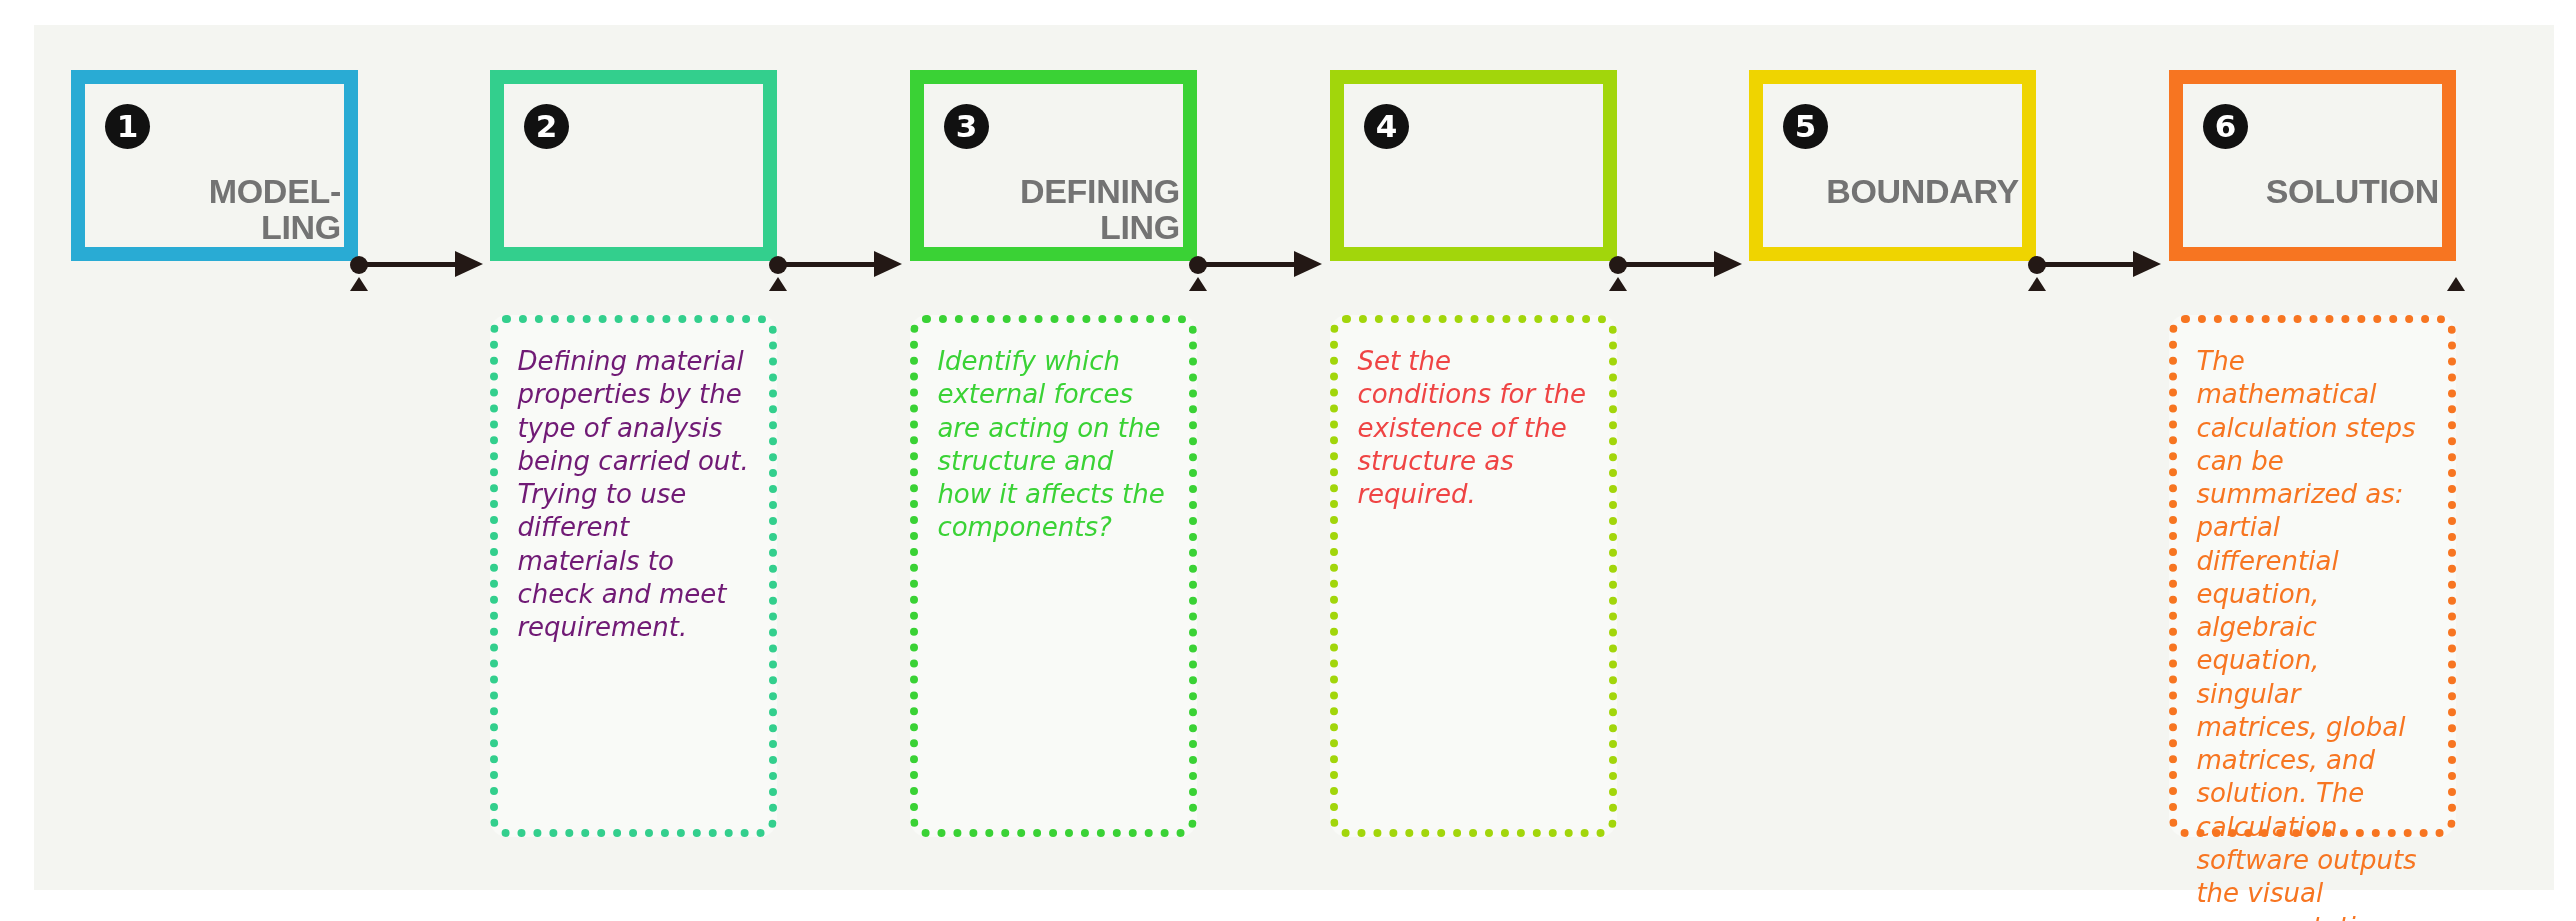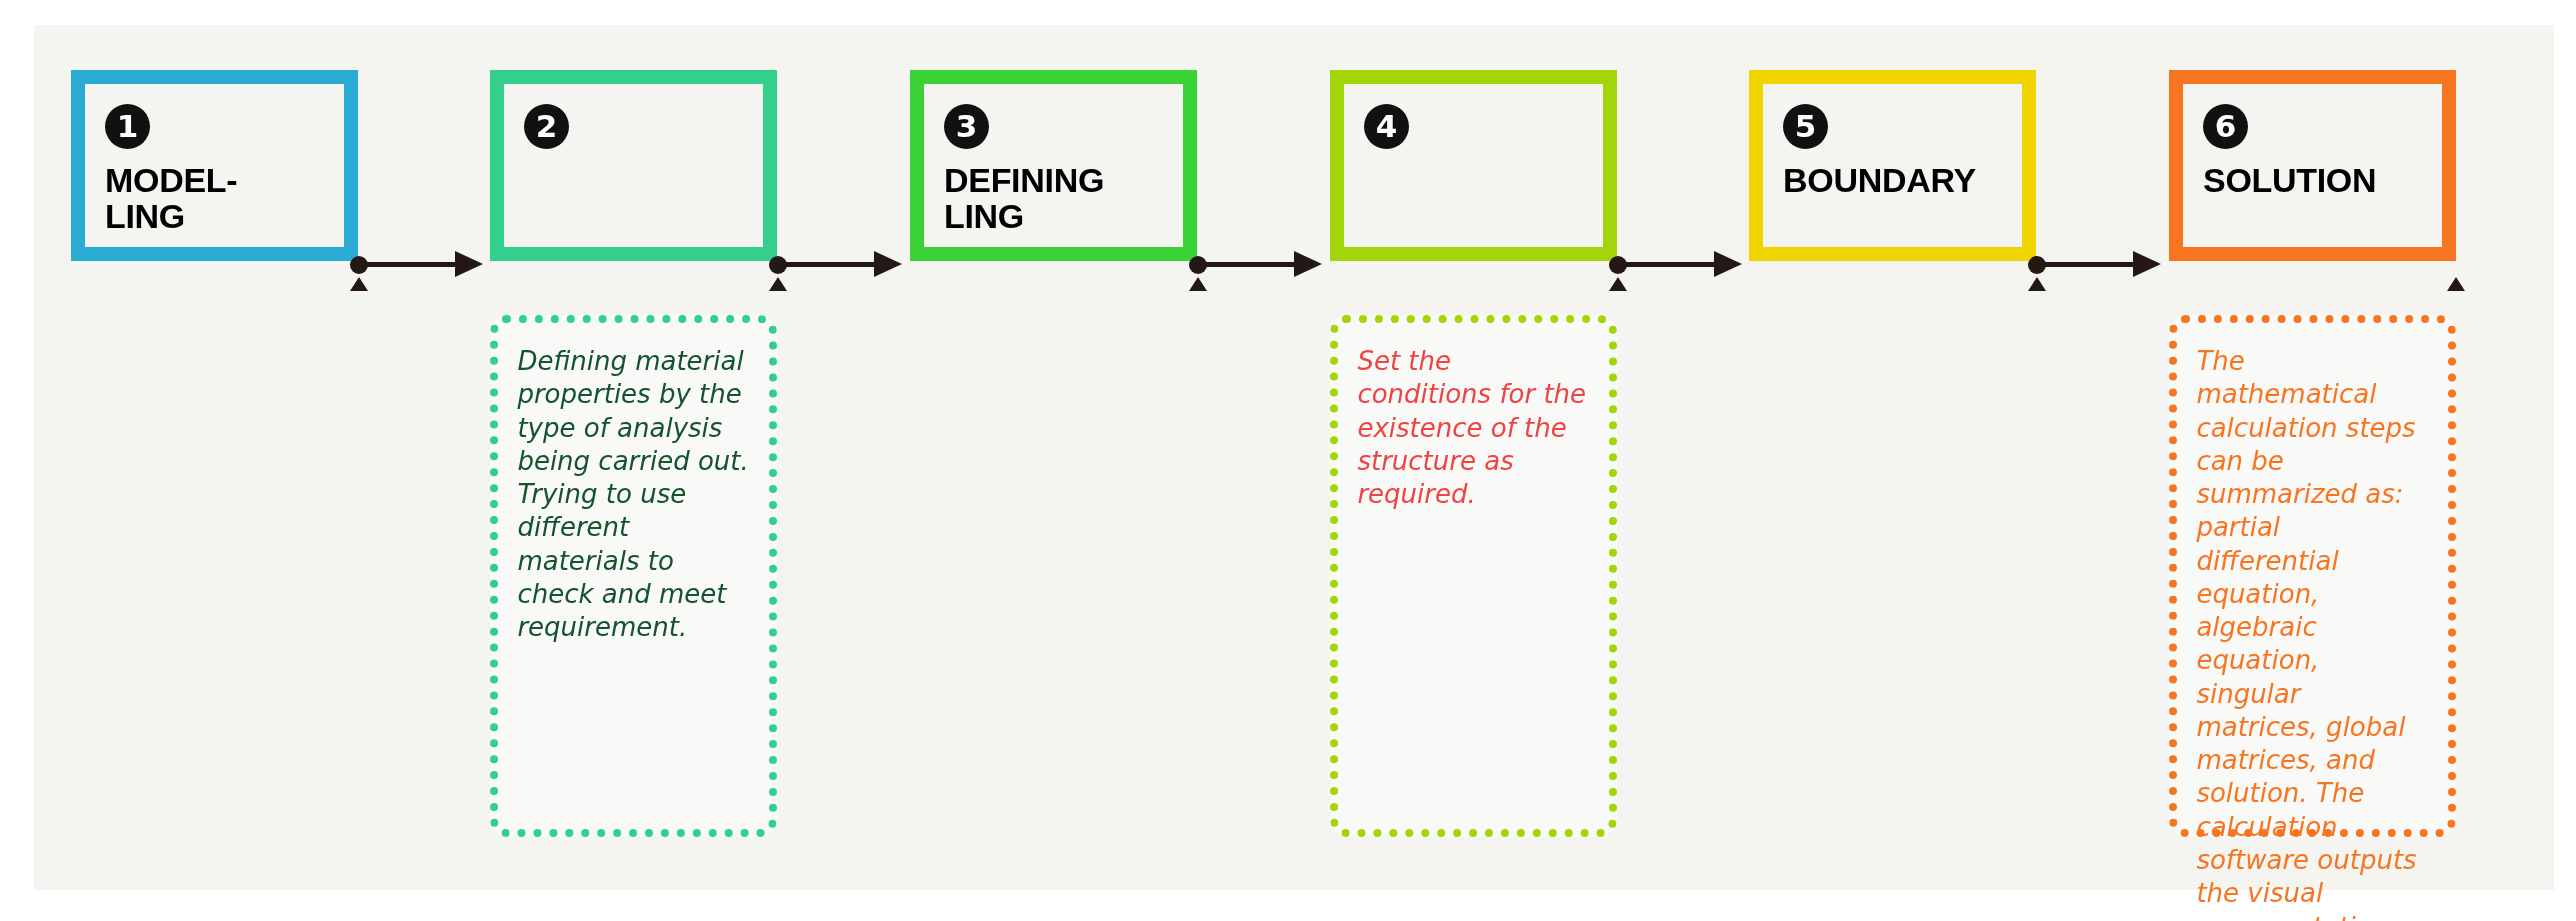--- a/index.html
+++ b/index.html
@@ -75,28 +75,29 @@
     background: #111111;
     color: #ffffff;
     font-size: 31px;
     font-weight: bold;
     line-height: 45px;
     text-align: center;
     font-family: "DejaVu Sans", sans-serif;
   }
 
   .title {
-    margin-top: 14px;
+    margin-top: 25px;
     font-family: "Liberation Sans", sans-serif;
     font-weight: bold;
     font-size: 34px;
     line-height: 1.05;
     letter-spacing: -0.3px;
-    color: #000000;
+    color: #737373;
     white-space: pre-line;
+    text-align: right;
   }
 
   
   .connector {
     position: absolute;
     top: 241px;
     height: 52px;
     pointer-events: none;
   }
   .conn-dot {
@@ -183,37 +184,40 @@
           <span class="conn-tri"></span>
         </div>
       </div>
       <div class="step" style="left: 453px;">
         <div class="head" style="border-color: rgb(51, 207, 141);">
           <div class="head-inner">
             <div class="badge">2</div>
           </div>
         </div>
         <div class="desc" style="border-color: rgb(51, 207, 141);">
-          <p style="color: #14532d;">Defining material properties by the type of analysis being carried out. Trying to use different materials to check and meet requirement.</p>
+          <p style="color: #701a75;">Defining material properties by the type of analysis being carried out. Trying to use different materials to check and meet requirement.</p>
         </div>
         <div class="connector" style="left: 316px; width: 142px;">
           <span class="conn-dot"></span>
           <span class="conn-line" style="width: 103px;"></span>
           <span class="conn-head" style="left: 105px;"></span>
           <span class="conn-tri"></span>
         </div>
       </div>
       <div class="step" style="left: 873px;">
         <div class="head" style="border-color: rgb(58, 210, 53);">
           <div class="head-inner">
             <div class="badge">3</div>
             <div class="title">DEFINING
 LING</div>
           </div>
         </div>
+        <div class="desc" style="border-color: rgb(58, 210, 53);">
+          <p style="color: rgb(58, 210, 53);">Identify which external forces are acting on the structure and how it affects the components?</p>
+        </div>
         <div class="connector" style="left: 316px; width: 142px;">
           <span class="conn-dot"></span>
           <span class="conn-line" style="width: 103px;"></span>
           <span class="conn-head" style="left: 105px;"></span>
           <span class="conn-tri"></span>
         </div>
       </div>
       <div class="step" style="left: 1293px;">
         <div class="head" style="border-color: rgb(162, 214, 11);">
           <div class="head-inner">

